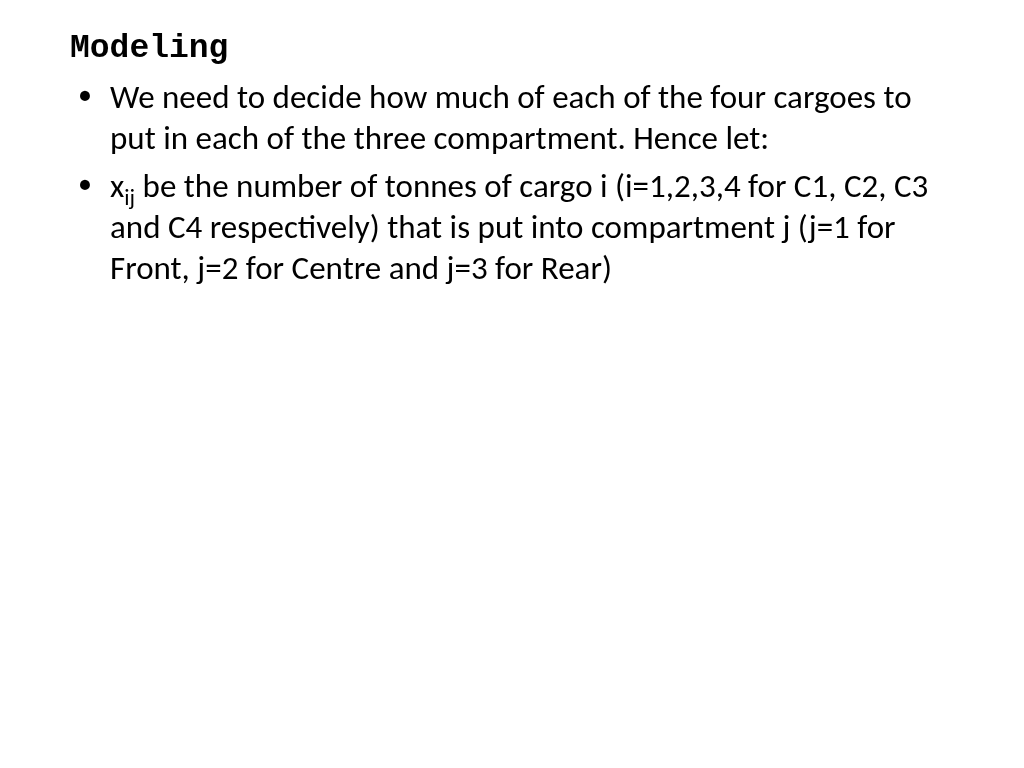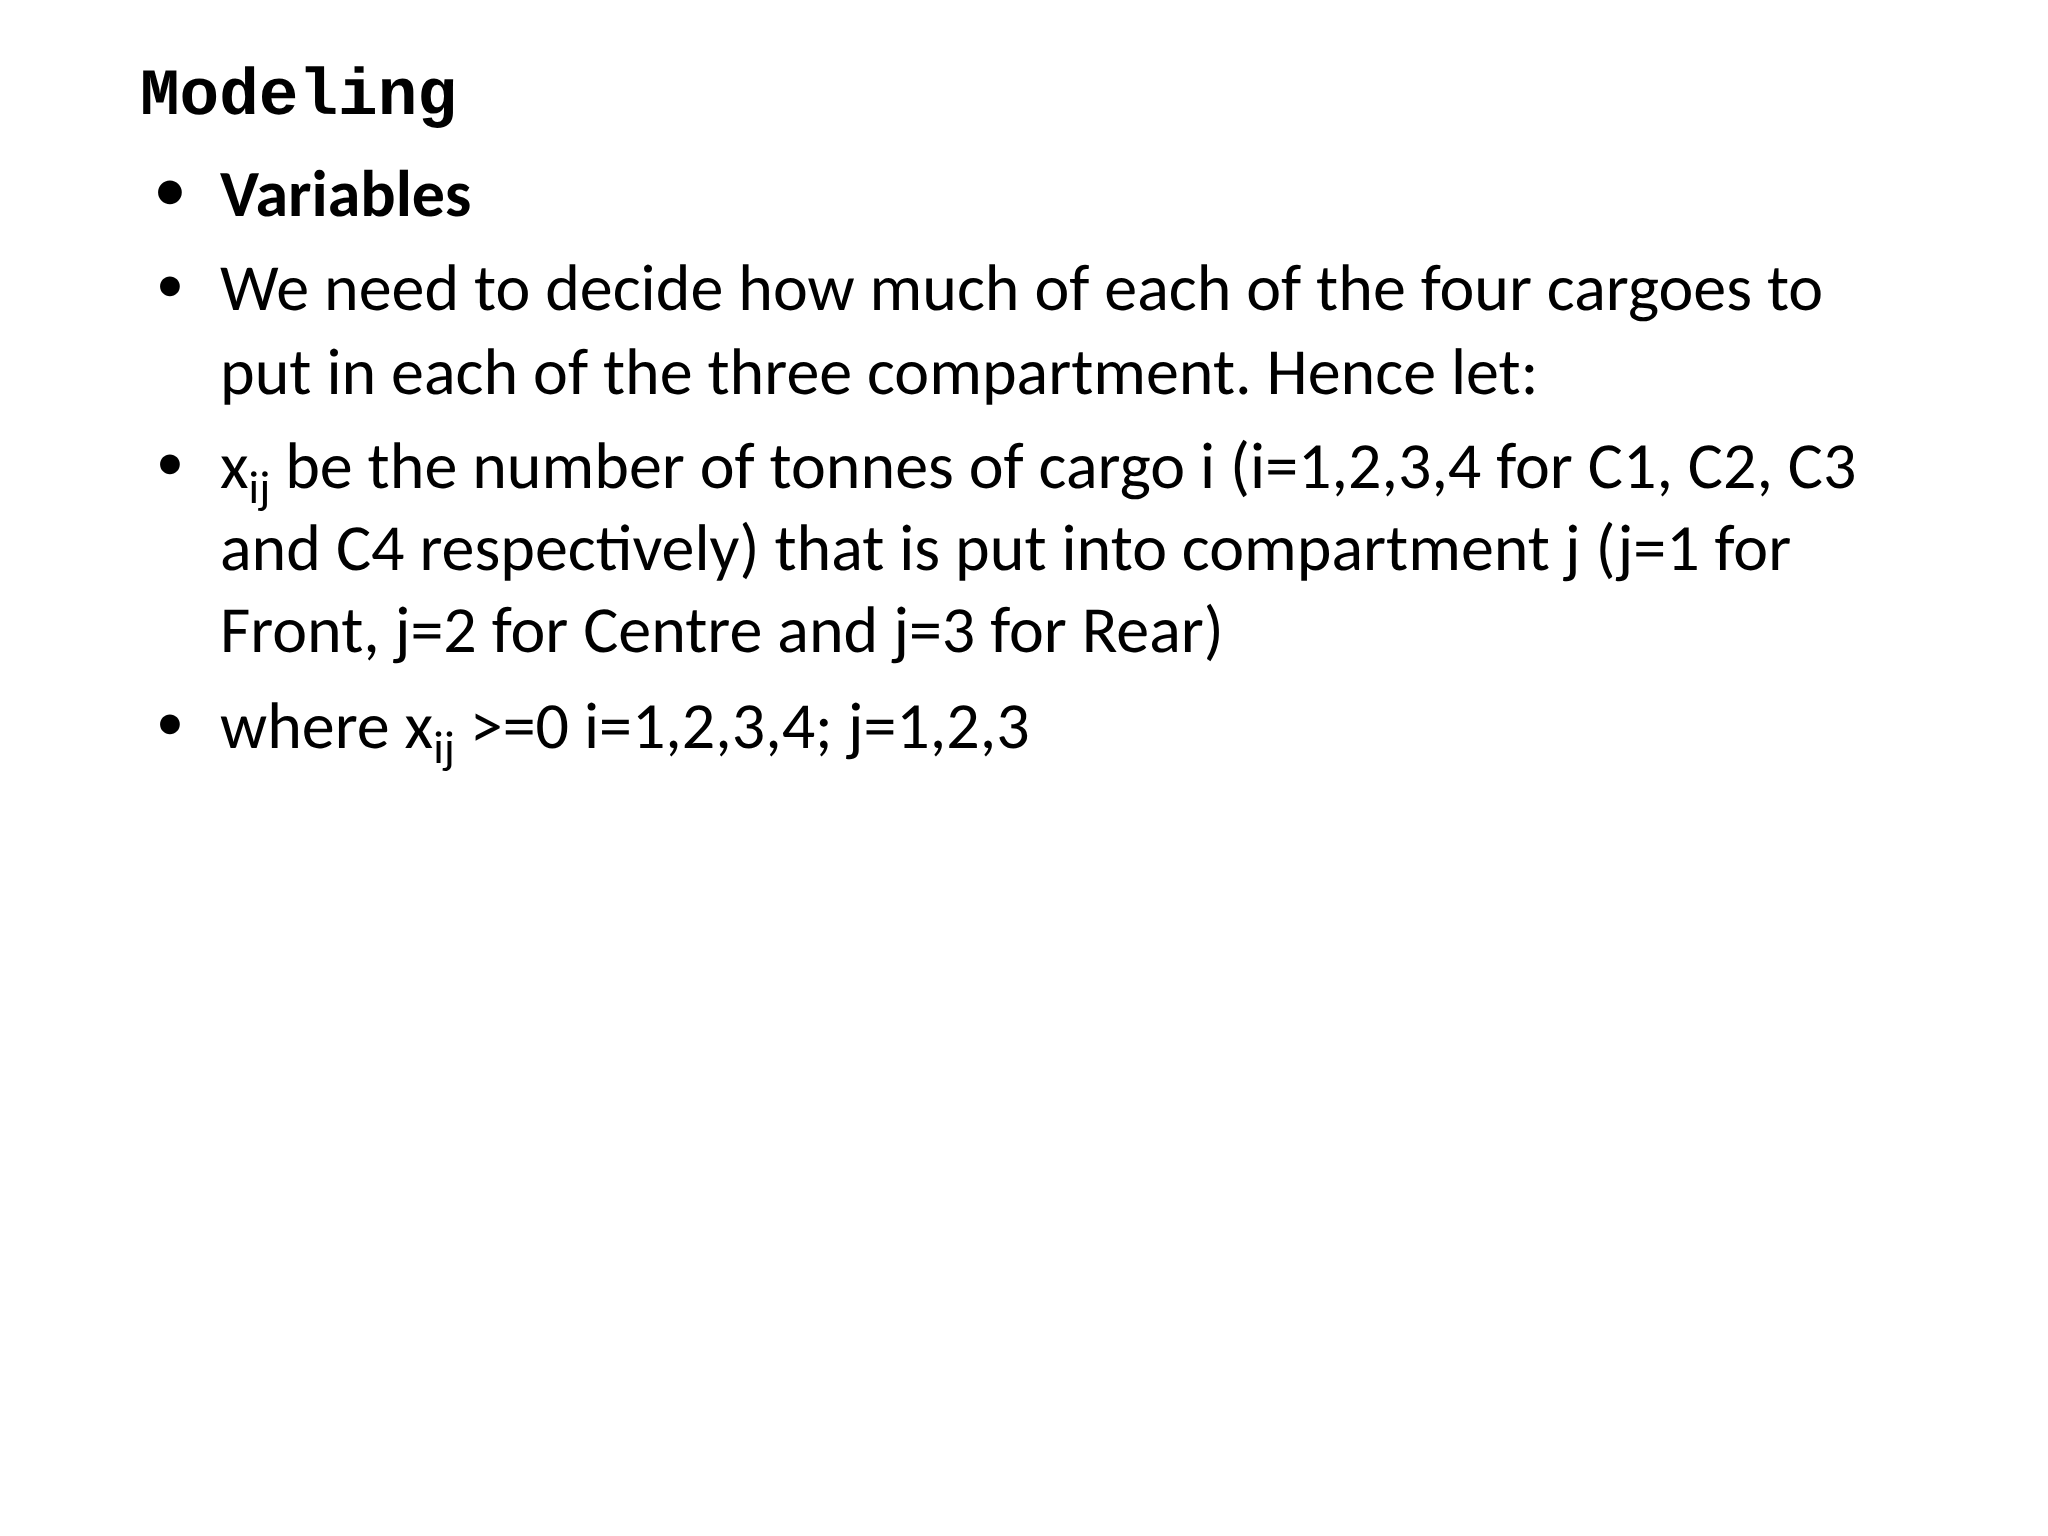--- a/index.html
+++ b/index.html
@@ -49,18 +49,16 @@
       line-height: 0;
       text-align: right;
     }
   </style>
 </head>
 <body>
 
 <div class="slide">
   <div class="title">Modeling</div>
   <ul>
-    <li class="bold">Variables</li>
     <li>We need to decide how much of each of the four cargoes to put in each of the three compartment. Hence let:</li>
     <li><span>x</span><span class="sub">ij</span><span> be the number of tonnes of cargo i (i=1,2,3,4 for C1, C2, C3 and C4 respectively) that is put into compartment j (j=1 for Front, j=2 for Centre and j=3 for Rear)</span></li>
-    <li><span>where x</span><span class="sub">ij</span><span> &gt;=0 i=1,2,3,4; j=1,2,3</span></li>
   </ul>
 </div>
 
 </body></html>

